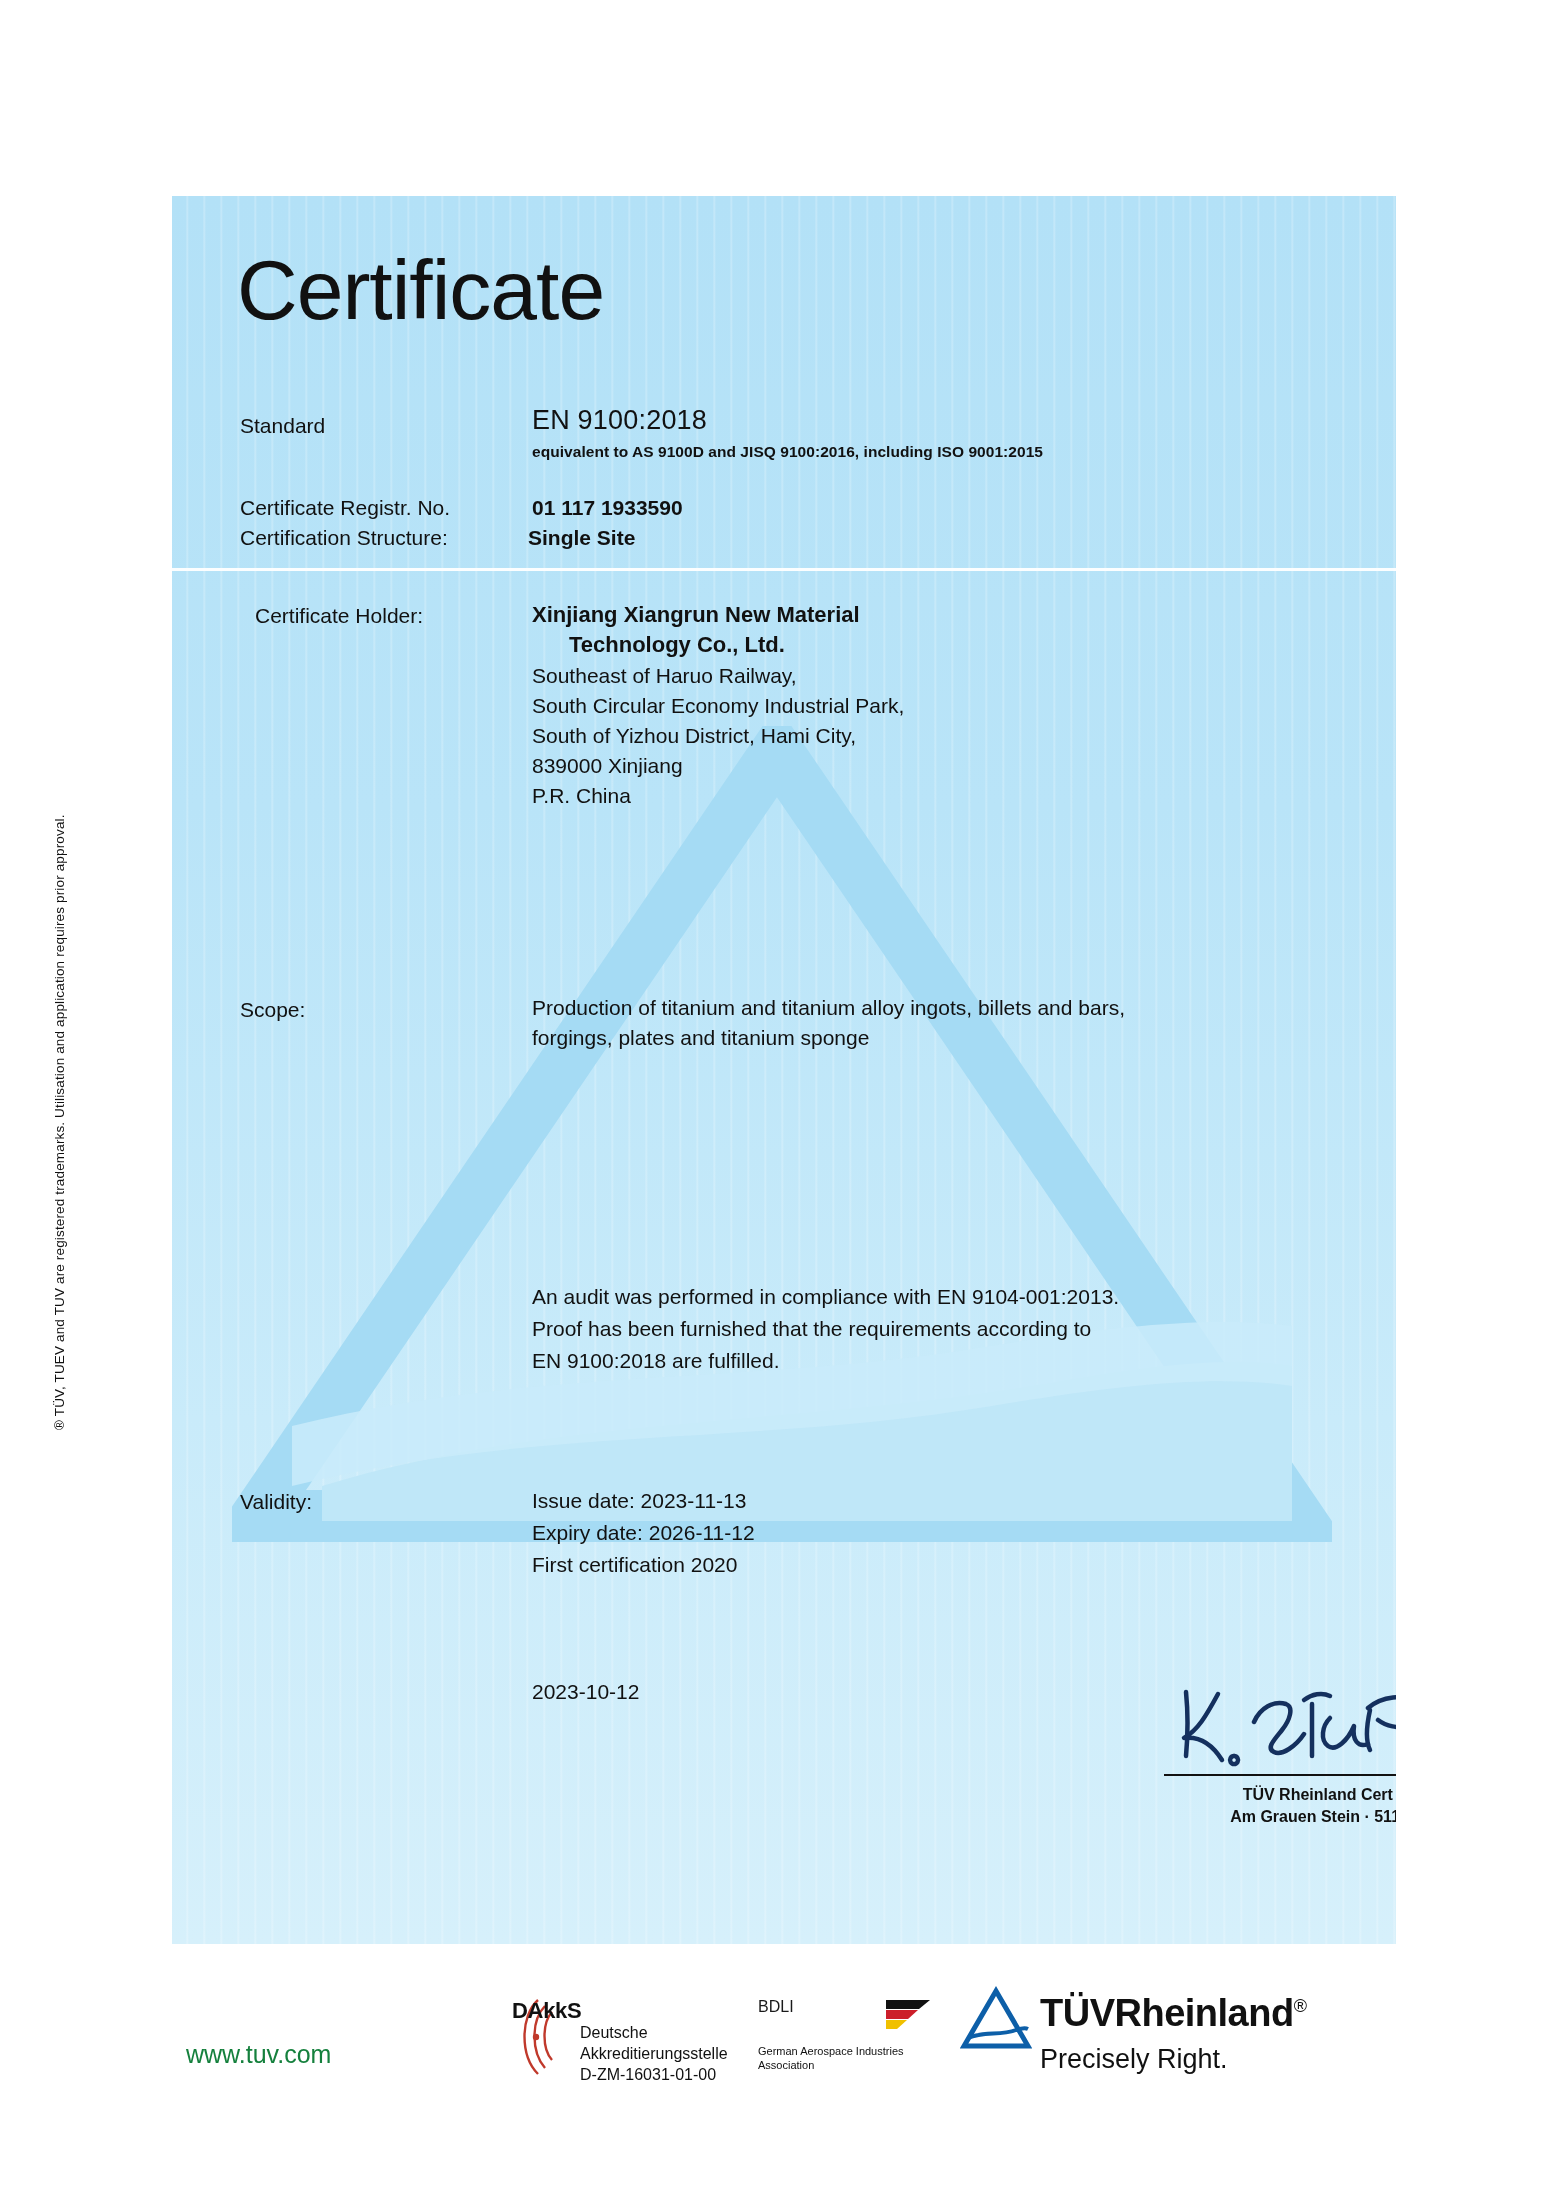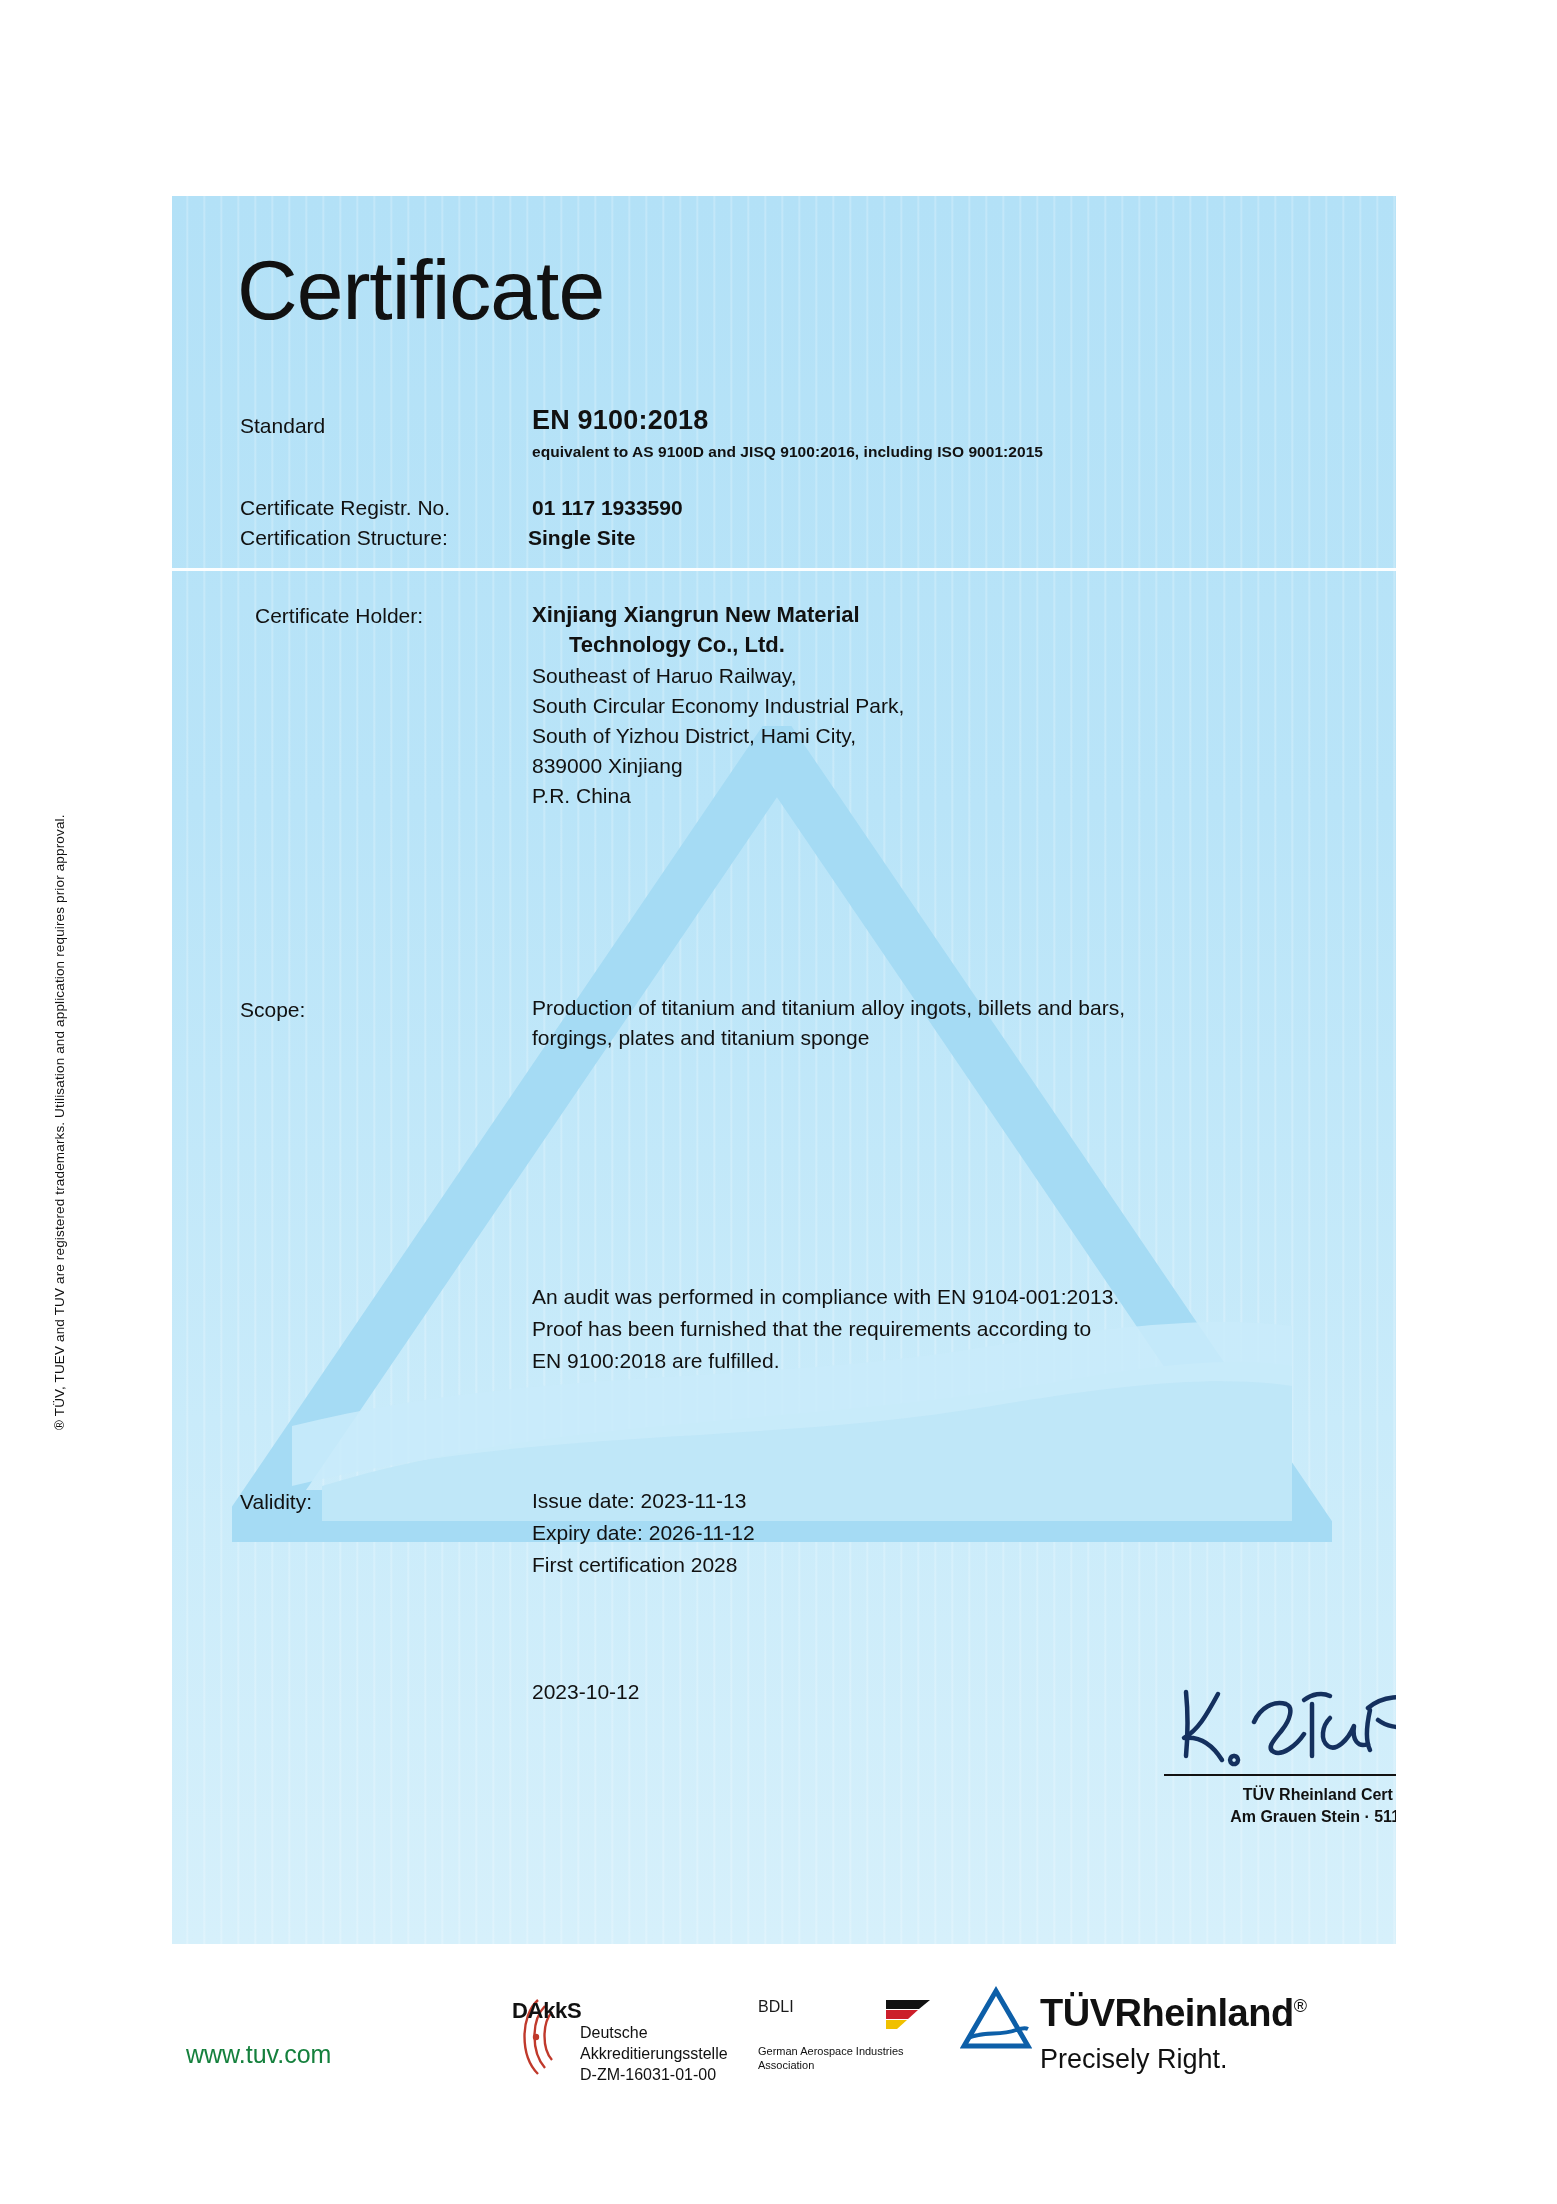--- a/index.html
+++ b/index.html
@@ -89,21 +89,21 @@
   .value {
     position: absolute;
     font-size: 21px;
     color: #111;
     line-height: 1.35;
   }
   .bold { font-weight: bold; }
 
   .std-value {
     font-size: 27px;
-    font-weight: bold;
+    font-weight: normal;
     letter-spacing: 0.2px;
   }
   .std-sub {
     font-size: 15.5px;
     font-weight: bold;
     letter-spacing: 0.05px;
   }
 
   
   .divider {
@@ -286,21 +286,21 @@
     <div class="value scope-text" style="left:360px; top:798px;">Production of titanium and titanium alloy ingots, billets and bars,</div>
     <div class="value scope-text" style="left:360px; top:828px;">forgings, plates and titanium sponge</div>
 
     <div class="value audit-text" style="left:360px; top:1086px;">An audit was performed in compliance with EN 9104-001:2013.</div>
     <div class="value audit-text" style="left:360px; top:1118px;">Proof has been furnished that the requirements according to</div>
     <div class="value audit-text" style="left:360px; top:1150px;">EN 9100:2018 are fulfilled.</div>
 
     <div class="label" style="left:68px; top:1292px;">Validity:</div>
     <div class="value validity-text" style="left:360px; top:1290px;">Issue date: 2023-11-13</div>
     <div class="value validity-text" style="left:360px; top:1322px;">Expiry date: 2026-11-12</div>
-    <div class="value validity-text" style="left:360px; top:1354px;">First certification 2028</div>
+    <div class="value validity-text" style="left:360px; top:1354px;">First certification 2020</div>
 
     <div class="value sign-date" style="left:360px; top:1482px;">2023-10-12</div>
 
     <svg class="signature" viewBox="0 0 360 120" xmlns="http://www.w3.org/2000/svg">
       <g fill="none" stroke="#14305e" stroke-width="4.5" stroke-linecap="round" stroke-linejoin="round">
         <path d="M24 28 C26 48, 26 70, 24 92"></path>
         <path d="M56 30 C44 52, 36 66, 22 74 C38 72, 50 80, 60 96"></path>
         <path d="M72 92 a4 4 0 1 0 0.1 0"></path>
         <path d="M92 58 C98 44, 112 36, 124 40 C132 43, 128 56, 120 66 C112 76, 104 84, 112 88 C120 92, 134 82, 142 70"></path>
         <path d="M150 40 C150 62, 150 80, 150 92"></path>

